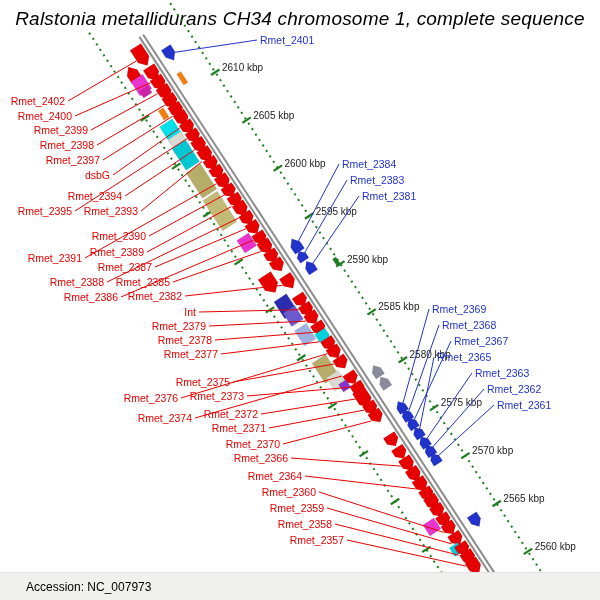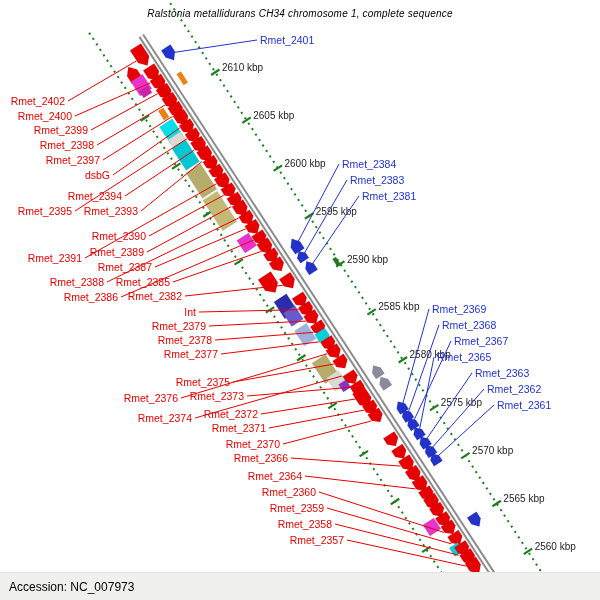--- a/index.html
+++ b/index.html
@@ -1,25 +1,25 @@
 <!DOCTYPE html>
 <html><head>
 <meta charset="utf-8">
 <style>
   html,body{margin:0;padding:0;background:#ffffff;width:600px;height:600px;overflow:hidden;}
   body{font-family:"Liberation Sans", sans-serif;position:relative;}
   .screen{position:relative;width:600px;height:600px;background:#ffffff;}
   .title{position:absolute;top:8px;left:0;width:600px;text-align:center;
-         font-size:10px;font-style:italic;color:#000;letter-spacing:0.2px;}
+         font-size:19px;font-style:italic;color:#000;letter-spacing:0.2px;}
   svg#genome-svg{position:absolute;left:0;top:0;width:600px;height:600px;
          font-family:"Liberation Sans", sans-serif;}
   .statusbar{position:absolute;left:0;bottom:0;width:600px;height:28px;
          background:#f0f0ef;border-top:1px solid #e2e2e0;
          display:flex;align-items:center;justify-content:space-between;
-         box-sizing:border-box;padding:0 9px;font-size:12px;color:#000;}
+         box-sizing:border-box;padding:0 26px;font-size:12px;color:#000;}
 </style>
 </head>
 <body>
 
 <div class="screen">
   <div class="title">Ralstonia metallidurans CH34 chromosome 1, complete sequence</div>
   <svg id="genome-svg" viewBox="0 0 600 600" width="600" height="600">
       <line x1="159.51424059505334" y1="-13.211531507969173" x2="551.5942405950534" y2="587.6684684920308" stroke="#1e7d1e" stroke-width="2" stroke-dasharray="2 4.5"></line>
       <line x1="89.16575940494667" y1="32.69153150796916" x2="481.24575940494674" y2="633.5715315079692" stroke="#1e7d1e" stroke-width="2" stroke-dasharray="2 4.5"></line>
       <line x1="211.09683100040414" y1="74.99079367155097" x2="219.47165018970256" y2="69.5261433125107" stroke="#1e7d1e" stroke-width="2.2"></line>

